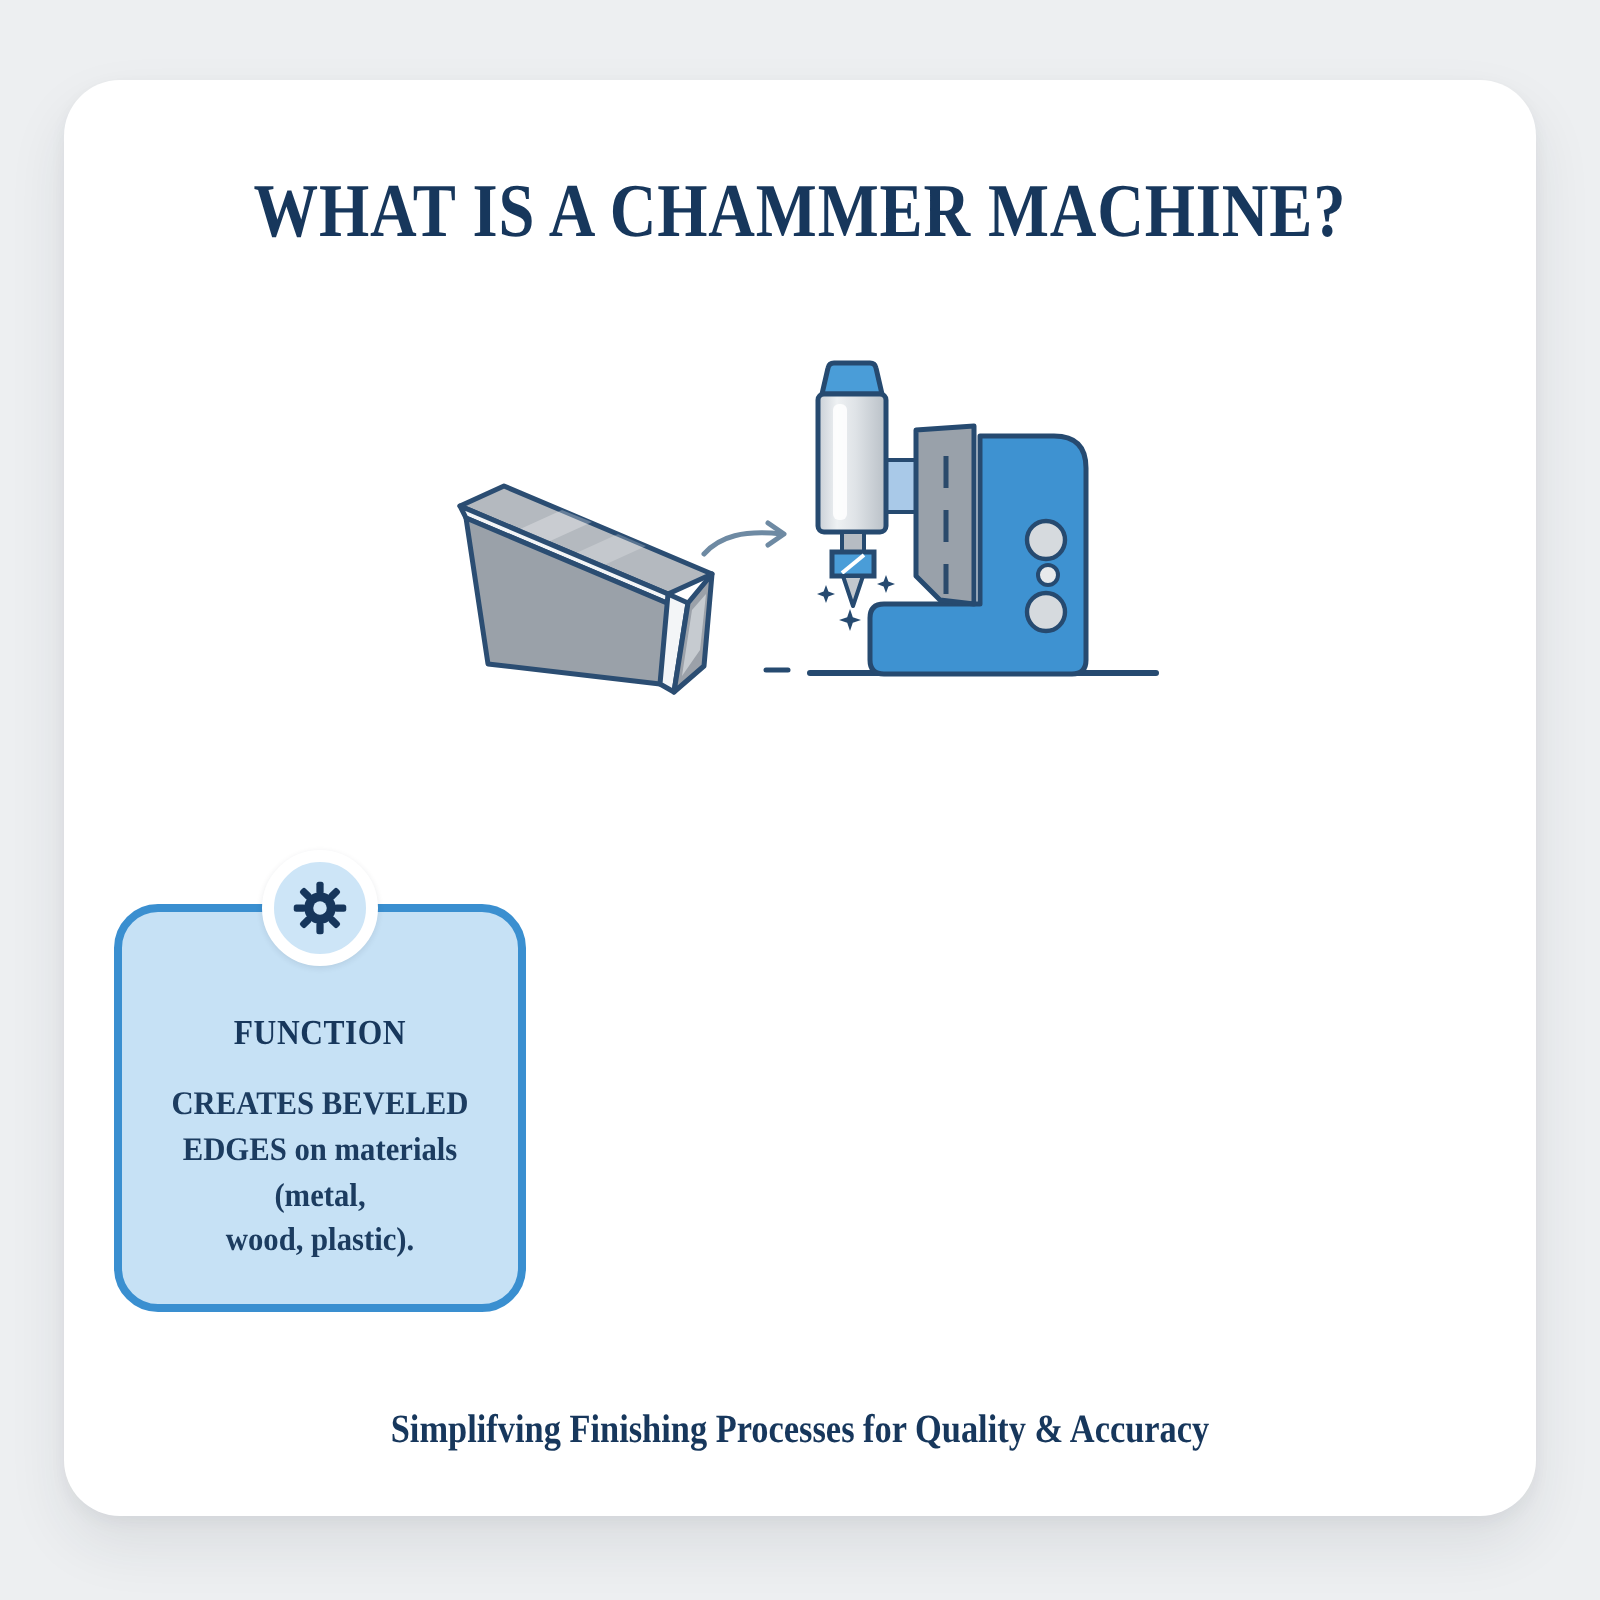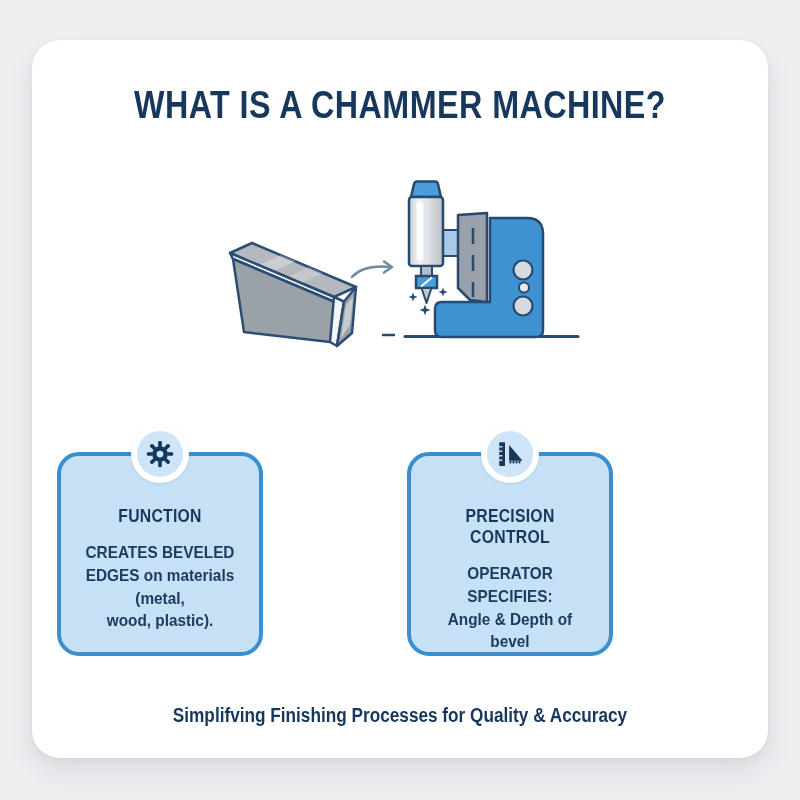--- a/index.html
+++ b/index.html
@@ -6,31 +6,32 @@
   body{
     width:800px;height:800px;position:relative;
     background:#edeff1;
     font-family:"Liberation Sans", sans-serif;
     overflow:hidden;
   }
   .panel{
     position:absolute;left:32px;top:40px;width:736px;height:718px;
     background:#ffffff;border-radius:28px;
     box-shadow:0 14px 30px rgba(30,40,60,.09), 0 3px 8px rgba(30,40,60,.05);
+    font-family:Liberation Serif, serif;
   }
   .title{
     position:absolute;top:44px;left:0;width:100%;margin:0;
     text-align:center;font-size:38px;font-weight:bold;color:#17375c;
     letter-spacing:.5px;transform:scaleX(.85);
   }
   .illustration{
     position:absolute;left:148px;top:130px;width:420px;height:200px;
   }
   .cards{
-    position:absolute;left:25px;top:412px;width:556px;
+    position:absolute;left:25px;top:412px;width:700px;
     display:flex;justify-content:space-between;gap:44px;
   }
   .card{
     position:relative;width:206px;height:204px;box-sizing:border-box;
     background:#c6e1f5;border:4px solid #3a8fd0;border-radius:22px;
     padding:46px 10px 0;text-align:center;
   }
   .icon-circle{
     position:absolute;top:-31px;left:50%;transform:translateX(-50%);
     width:46px;height:46px;background:#cde5f7;border:6px solid #ffffff;
@@ -150,39 +151,19 @@
             <circle cx="12" cy="12" r="2.7" fill="#cde5f7"></circle>
           </g>
         </svg>
       </div>
       <h3 class="card-title">FUNCTION</h3>
       <p class="card-body">CREATES BEVELED
 EDGES on materials (metal,
 wood, plastic).</p>
     </div>
 
-    <div class="card">
-      <div class="icon-circle">
-        <svg viewBox="0 0 24 24">
-          <rect x="3.4" y="2.6" width="4.6" height="19" rx="0.6"></rect>
-          <rect x="3.4" y="5.6" width="2.4" height="1.2" fill="#cde5f7"></rect>
-          <rect x="3.4" y="9.2" width="2.4" height="1.2" fill="#cde5f7"></rect>
-          <rect x="3.4" y="12.8" width="2.4" height="1.2" fill="#cde5f7"></rect>
-          <rect x="3.4" y="16.4" width="2.4" height="1.2" fill="#cde5f7"></rect>
-          <path d="M11.3 4.8 L22 17.4 L11.3 17.4 Z"></path>
-          <rect x="11.6" y="17.4" width="1.5" height="2.1"></rect>
-          <rect x="14" y="17.4" width="1.5" height="2.1"></rect>
-          <rect x="16.4" y="17.4" width="1.5" height="2.1"></rect>
-          <rect x="18.8" y="17.4" width="1.5" height="2.1"></rect>
-        </svg>
-      </div>
-      <h3 class="card-title">PRECISION CONTROL</h3>
-      <p class="card-body">OPERATOR SPECIFIES:
-Angle &amp; Depth of
-bevel</p>
-    </div>
 
 
   </div>
 
   <div class="footer">Simplifving Finishing Processes for Quality &amp; Accuracy</div>
 
 </div>
 
 </body></html>

